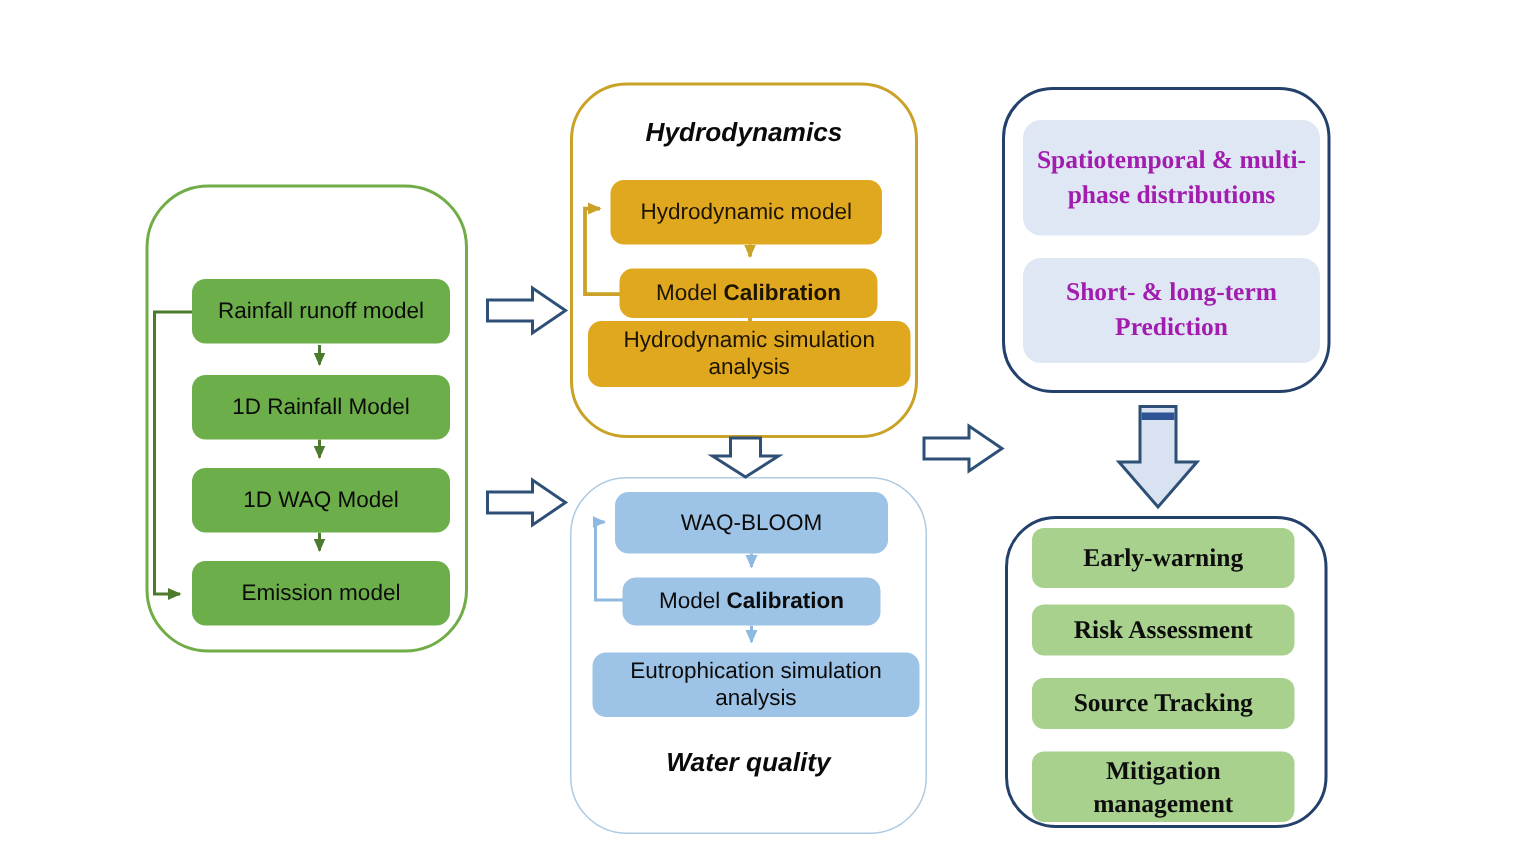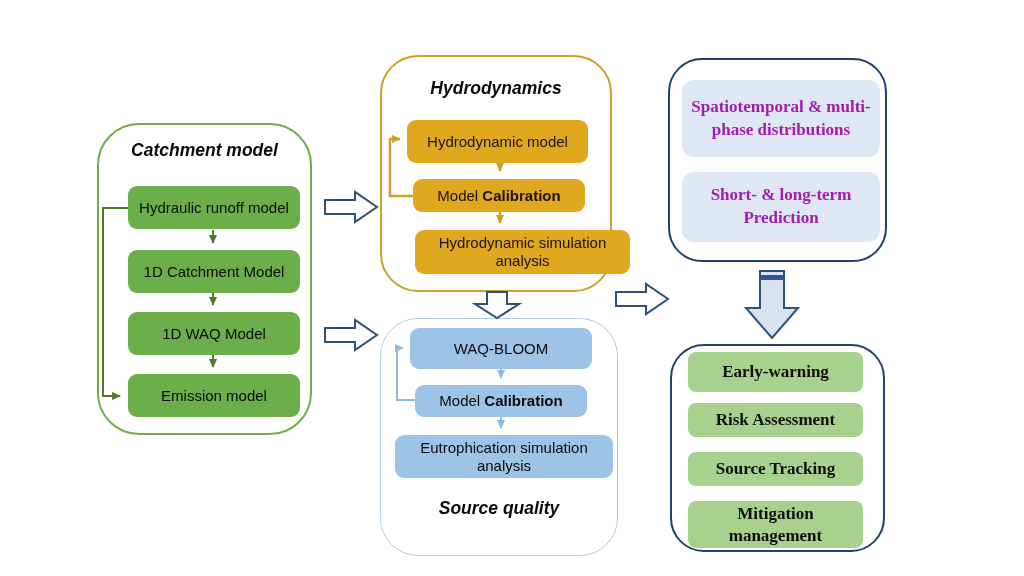--- a/index.html
+++ b/index.html
@@ -68,34 +68,33 @@
 
     <polygon class="hollow" points="325,200 355,200 355,192 377,207 355,222 355,214 325,214"></polygon>
     <polygon class="hollow" points="325,328 355,328 355,320 377,335 355,350 355,342 325,342"></polygon>
     <polygon class="hollow" points="487,292 507,292 507,304 519,304 497,318 475,304 487,304"></polygon>
     <polygon class="hollow" points="616,292 646,292 646,284 668,299 646,314 646,306 616,306"></polygon>
 
     <polygon class="bigarrow" points="760,271 784,271 784,308 798,308 772,338 746,308 760,308"></polygon>
     <rect class="stripe" x="761" y="275" width="22" height="5"></rect>
   </svg>
 
-  <div class="ptitle" style="left:97px;top:140px;width:215px;">Catchment model</div>
   <div class="ptitle" style="left:380px;top:78px;width:232px;">Hydrodynamics</div>
-  <div class="ptitle" style="left:380px;top:498px;width:238px;">Source quality</div>
+  <div class="ptitle" style="left:380px;top:498px;width:238px;">Water quality</div>
 
-  <div class="node green" style="left:128px;top:186px;width:172px;height:43px;">Hydraulic runoff model</div>
-  <div class="node green" style="left:128px;top:250px;width:172px;height:43px;">1D Catchment Model</div>
+  <div class="node green" style="left:128px;top:186px;width:172px;height:43px;">Rainfall runoff model</div>
+  <div class="node green" style="left:128px;top:250px;width:172px;height:43px;">1D Rainfall Model</div>
   <div class="node green" style="left:128px;top:312px;width:172px;height:43px;">1D WAQ Model</div>
   <div class="node green" style="left:128px;top:374px;width:172px;height:43px;">Emission model</div>
 
   <div class="node gold" style="left:407px;top:120px;width:181px;height:43px;">Hydrodynamic model</div>
   <div class="node gold" style="left:413px;top:179px;width:172px;height:33px;">
     <span><span>Model </span><b>Calibration</b></span>
   </div>
-  <div class="node gold" style="left:392px;top:230px;width:215px;height:44px;margin-left:23px;">Hydrodynamic simulation analysis</div>
+  <div class="node gold" style="left:392px;top:214px;width:215px;height:44px;">Hydrodynamic simulation analysis</div>
 
   <div class="node blue" style="left:410px;top:328px;width:182px;height:41px;">WAQ-BLOOM</div>
   <div class="node blue" style="left:415px;top:385px;width:172px;height:32px;">
     <span><span>Model </span><b>Calibration</b></span>
   </div>
   <div class="node blue" style="left:395px;top:435px;width:218px;height:43px;">Eutrophication simulation analysis</div>
 
   <div class="node pale" style="left:682px;top:80px;width:198px;height:77px;">Spatiotemporal &amp; multi-phase distributions</div>
   <div class="node lgreen" style="left:688px;top:352px;width:175px;height:40px;">Early-warning</div>
 

